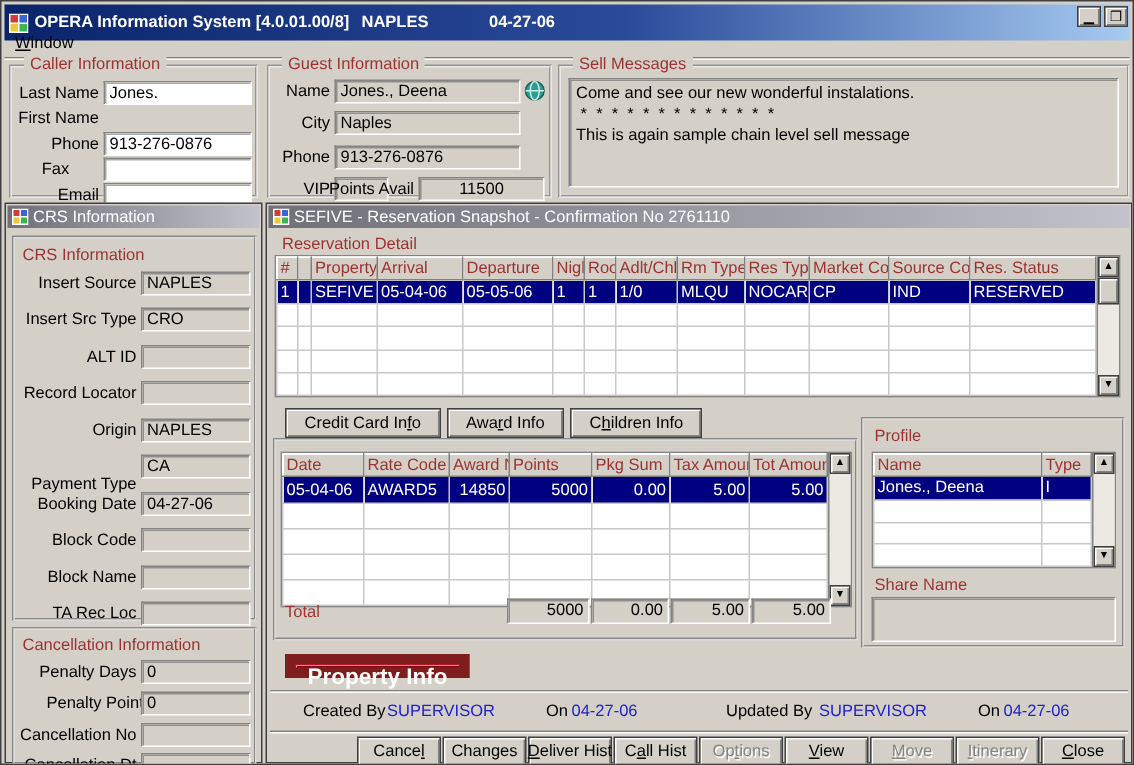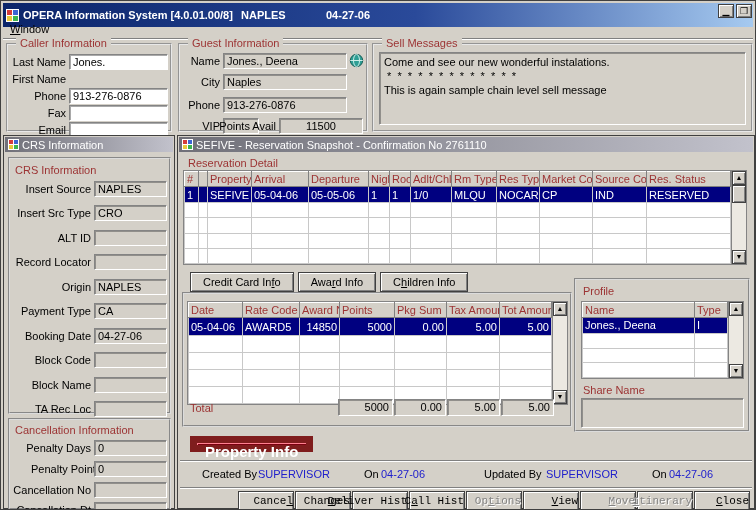--- a/index.html
+++ b/index.html
@@ -87,22 +87,22 @@
     font-size:15px; height:16px; padding:0 8px; border:7px solid #7f1d1d;
     box-shadow: inset 1px 1px 0 #ff8090, inset -1px -1px 0 #7a000f; }
   .hsep { position:absolute; height:0; border-top:1px solid #808080; border-bottom:1px solid #fff; }
   .audit span { position:absolute; white-space:nowrap; }
   .blue { color:#2020cc; }
 
   
   .btnbar { position:absolute; display:flex; gap:1px; }
   .btn { width:56px; height:20px; background:#d4d0c8; border:1px solid #404040;
     box-shadow: inset 1px 1px 0 #fff, inset -1px -1px 0 #808080;
-    font-family:Liberation Mono, monospace; font-size:11px;
-    display:flex; align-items:center; justify-content:flex-end; white-space:nowrap; }
+    font-family:Liberation Sans, sans-serif; font-size:11px;
+    display:flex; align-items:center; justify-content:center; white-space:nowrap; }
   .btn.disabled { color:#848484; text-shadow:1px 1px 0 #fff; }
 
   .sell-line { white-space:pre; line-height:14px; }
 </style>
 </head>
 <body>
 
 <div class="app">
 
   <div class="titlebar">
@@ -127,21 +127,21 @@
   </div>
   <div class="menusep"></div>
 
   <div class="gbox" style="left:5px;top:42px;width:166px;height:89px;">
     <span class="glegend">Caller Information</span>
     <span class="flbl" style="left:0;top:11px;width:58px;">Last Name</span>
     <input class="inp" style="left: 61px; top: 9px; width: 99px;" value="Jones.">
     <span class="flbl" style="left:0;top:28px;width:58px;">First Name</span>
     <span class="flbl" style="left:0;top:45px;width:58px;">Phone</span>
     <input class="inp" style="left: 61px; top: 43px; width: 99px;" value="913-276-0876">
-    <span class="flbl" style="left:0;top:62px;width:58px;">Fax</span>
+    <span class="flbl" style="left:0;top:62px;width:58px;text-align:center;">Fax</span>
     <input class="inp" style="left: 61px; top: 60px; width: 99px;" value="">
     <span class="flbl" style="left:0;top:79px;width:58px;">Email</span>
     <input class="inp" style="left: 61px; top: 77px; width: 99px;" value="">
   </div>
 
   <div class="gbox" style="left:177px;top:42px;width:190px;height:89px;">
     <span class="glegend">Guest Information</span>
     <span class="flbl" style="left:0;top:10px;width:40px;">Name</span>
     <input class="inp gray" style="left: 43px; top: 8px; width: 124px;" value="Jones., Deena">
     <span style="position:absolute;left:169px;top:8px;"><svg width="15" height="15" viewBox="0 0 15 15">
@@ -185,21 +185,21 @@
       <span class="flbl" style="left:0;top:24px;width:81px;">Insert Source</span>
       <input class="inp gray" style="left: 84px; top: 22px; width: 73px;" value="NAPLES">
       <span class="flbl" style="left:0;top:48px;width:81px;">Insert Src Type</span>
       <input class="inp gray" style="left: 84px; top: 46px; width: 73px;" value="CRO">
       <span class="flbl" style="left:0;top:73px;width:81px;">ALT ID</span>
       <input class="inp gray" style="left: 84px; top: 71px; width: 73px;" value="">
       <span class="flbl" style="left:0;top:97px;width:81px;">Record Locator</span>
       <input class="inp gray" style="left: 84px; top: 95px; width: 73px;" value="">
       <span class="flbl" style="left:0;top:122px;width:81px;">Origin</span>
       <input class="inp gray" style="left: 84px; top: 120px; width: 73px;" value="NAPLES">
-      <span class="flbl" style="left:0;top:146px;width:81px;">Payment Type</span>
+      <span class="flbl" style="left:0;top:158px;width:81px;">Payment Type</span>
       <input class="inp gray" style="left: 84px; top: 144px; width: 73px;" value="CA">
       <span class="flbl" style="left:0;top:171px;width:81px;">Booking Date</span>
       <input class="inp gray" style="left: 84px; top: 169px; width: 73px;" value="04-27-06">
       <span class="flbl" style="left:0;top:195px;width:81px;">Block Code</span>
       <input class="inp gray" style="left: 84px; top: 193px; width: 73px;" value="">
       <span class="flbl" style="left:0;top:220px;width:81px;">Block Name</span>
       <input class="inp gray" style="left: 84px; top: 218px; width: 73px;" value="">
       <span class="flbl" style="left:0;top:244px;width:81px;">TA Rec Loc</span>
       <input class="inp gray" style="left: 84px; top: 242px; width: 73px;" value="">
     </div>

